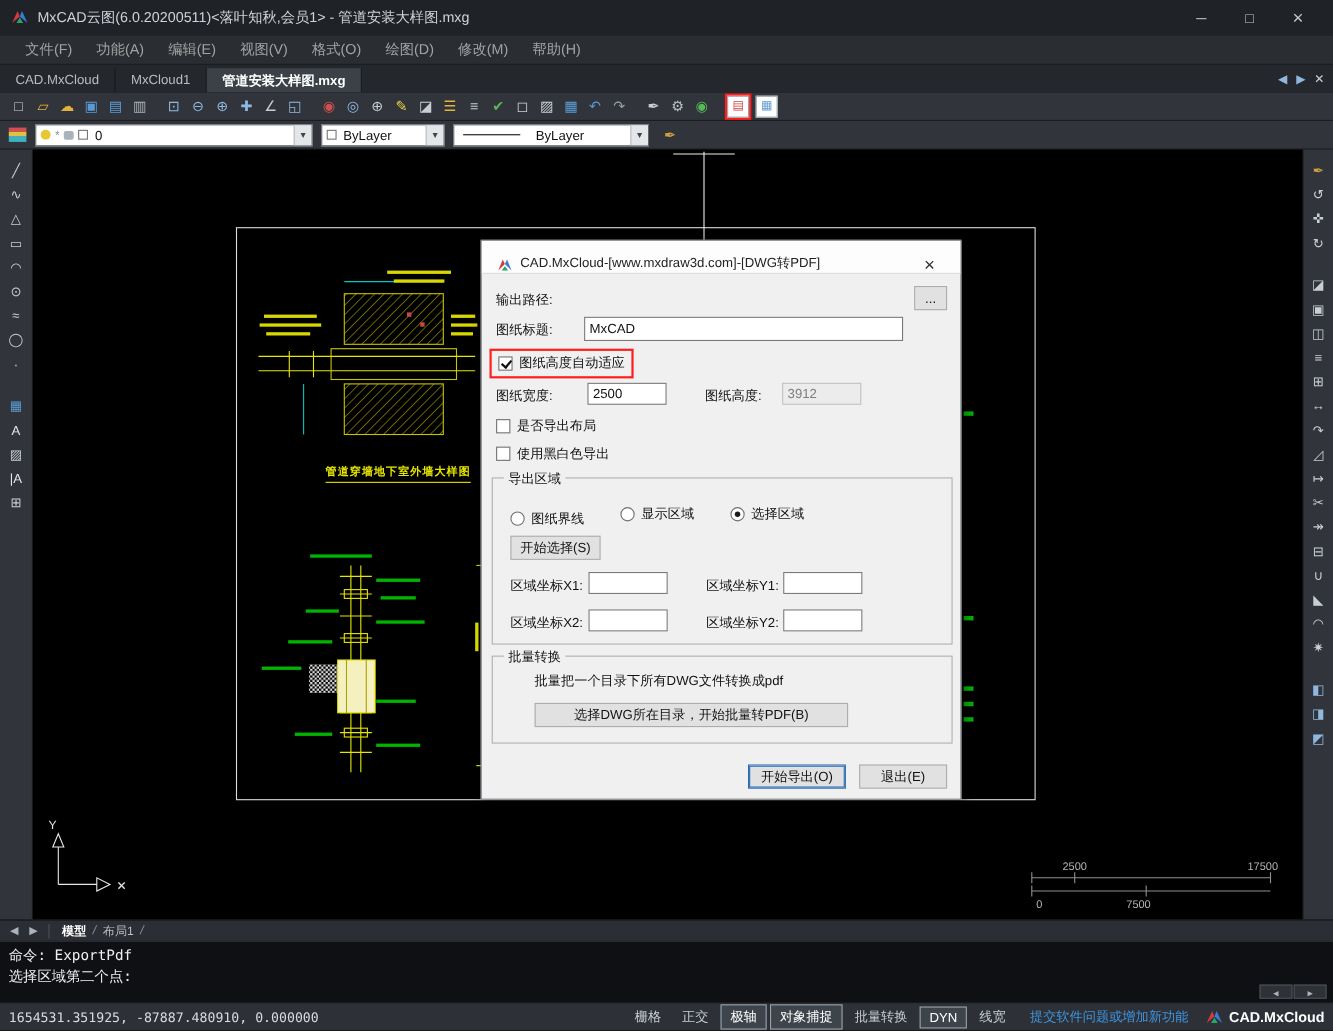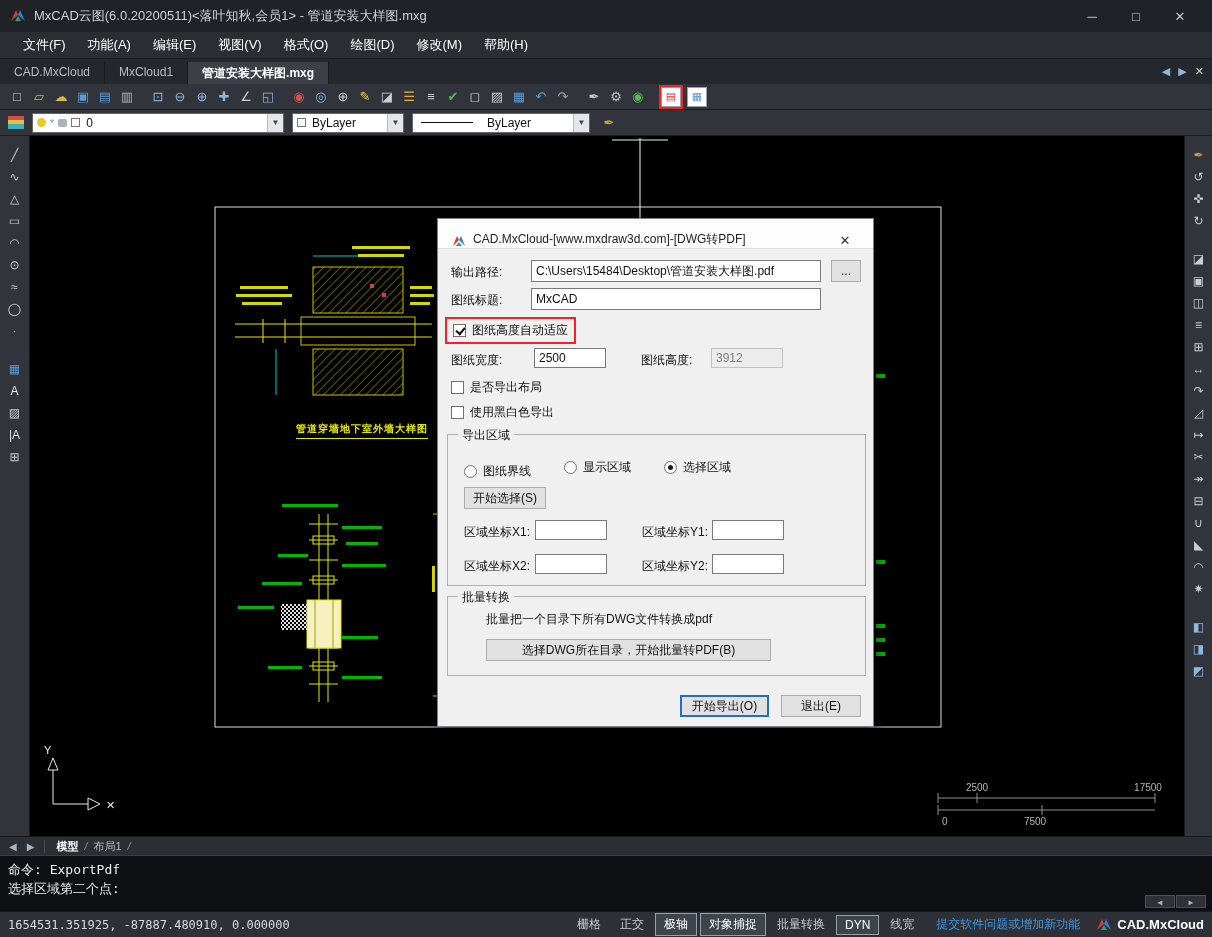--- a/index.html
+++ b/index.html
@@ -5,21 +5,21 @@
 *{margin:0;padding:0;box-sizing:border-box}
 html,body{width:1212px;height:937px;overflow:hidden}
 body{position:relative;font-family:"Liberation Sans",sans-serif;font-size:12px;background:#000;color:#d6dade;user-select:none}
 
 
 .titlebar{position:absolute;left:0;top:0;width:1212px;height:32px;background:#1f2227;display:flex;align-items:center;padding:16px 10px;color:#cfd3d8;font-size:13px}
 .titlebar .app-logo{margin-right:8px;display:flex}
 .win-btns{margin-left:auto;display:flex}
 .win-btn{width:44px;text-align:center;font-size:13px;color:#c3c8cd;cursor:default}
 .menubar{position:absolute;left:0;top:32px;width:1212px;height:27px;background:#2a2e33;display:flex;align-items:center;padding-left:12px;border-bottom:1px solid #1a1d20}
-.menu-item{padding:4px 11px;color:#ffffff;font-size:13px}
+.menu-item{padding:4px 11px;color:#a3a3a3;font-size:13px}
 .doctabs{position:absolute;left:0;top:59px;width:1212px;height:25px;background:#24272c;display:flex;align-items:flex-end}
 .doc-tab{padding:3px 14px 4px 14px;color:#b8bdc2;border-right:1px solid #17191c;font-size:12px;height:22px}
 .doc-tab.active{background:#3c4148;color:#fff;font-weight:bold}
 .tab-nav{margin-left:auto;display:flex;align-items:center;padding-right:8px;gap:8px;height:100%}
 .tab-nav span{color:#8fb8e0;font-size:11px}
 .toolbar{position:absolute;left:0;width:1212px;height:26px;background:#31353b;display:flex;align-items:center;padding-left:6px;border-bottom:1px solid #1a1d20}
 #toolbar-icons{top:84px}
 #props-toolbar{top:110px}
 .icon{width:20px;height:20px;line-height:20px;text-align:center;font-size:13px;margin:0 1px;color:#c3cad1;cursor:default;display:inline-block}
 .icon.boxed{background:#fff;border:1px solid #98a0a8;font-size:11px;line-height:17px;margin:0 3px}
@@ -336,21 +336,20 @@
           <path d="M1 12 L5 2 L7 6 Z" fill="#d33a3a"></path>
           <path d="M7 6 L9 2 L13 12 Z" fill="#3a7bd5"></path>
           <path d="M4 12 L7 8 L10 12 Z" fill="#2aa56a"></path>
         </svg>
     </span>
     <span class="dlg-title-text">CAD.MxCloud-[www.mxdraw3d.com]-[DWG转PDF]</span>
     <span class="dlg-close">✕</span>
   </div>
 
   <span class="dlg-label" style="left:13px;top:45px">输出路径:</span>
-  <input class="txt" style="left: 93px; top: 41px; width: 290px;" value="C:\Users\15484\Desktop\管道安装大样图.pdf">
   <span class="btn" style="left:393px;top:41px;width:30px">...</span>
 
   <span class="dlg-label" style="left:13px;top:73px">图纸标题:</span>
   <input class="txt" style="left: 93px; top: 69px; width: 290px;" value="MxCAD">
 
   <span class="red-box">
     <span class="cb checked"></span>
     <span>图纸高度自动适应</span>
   </span>
 

